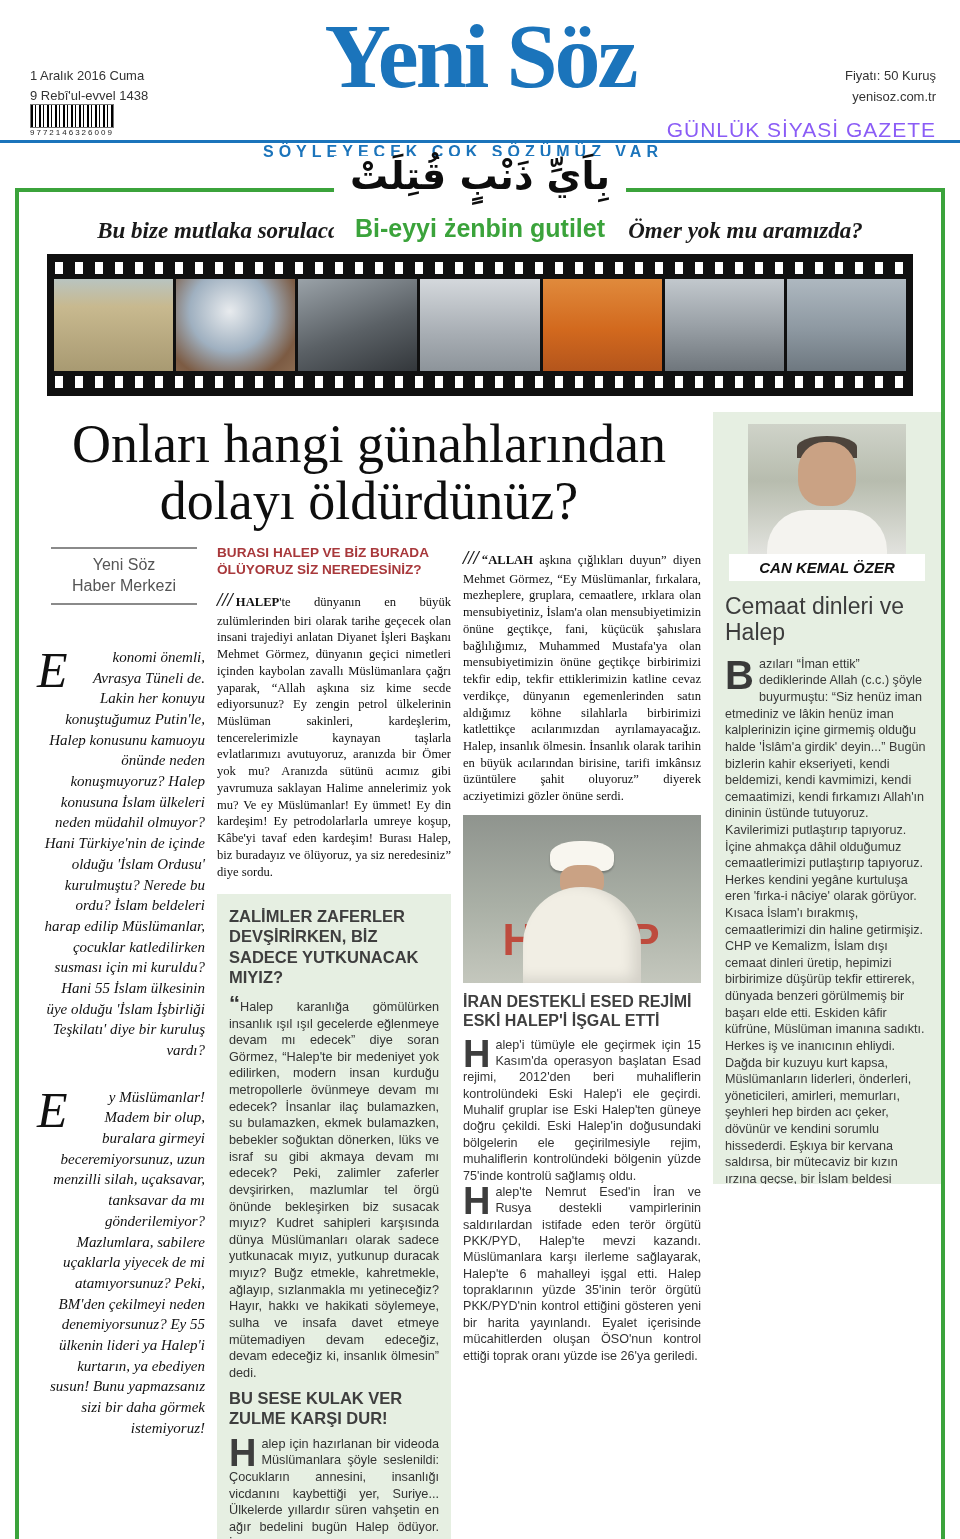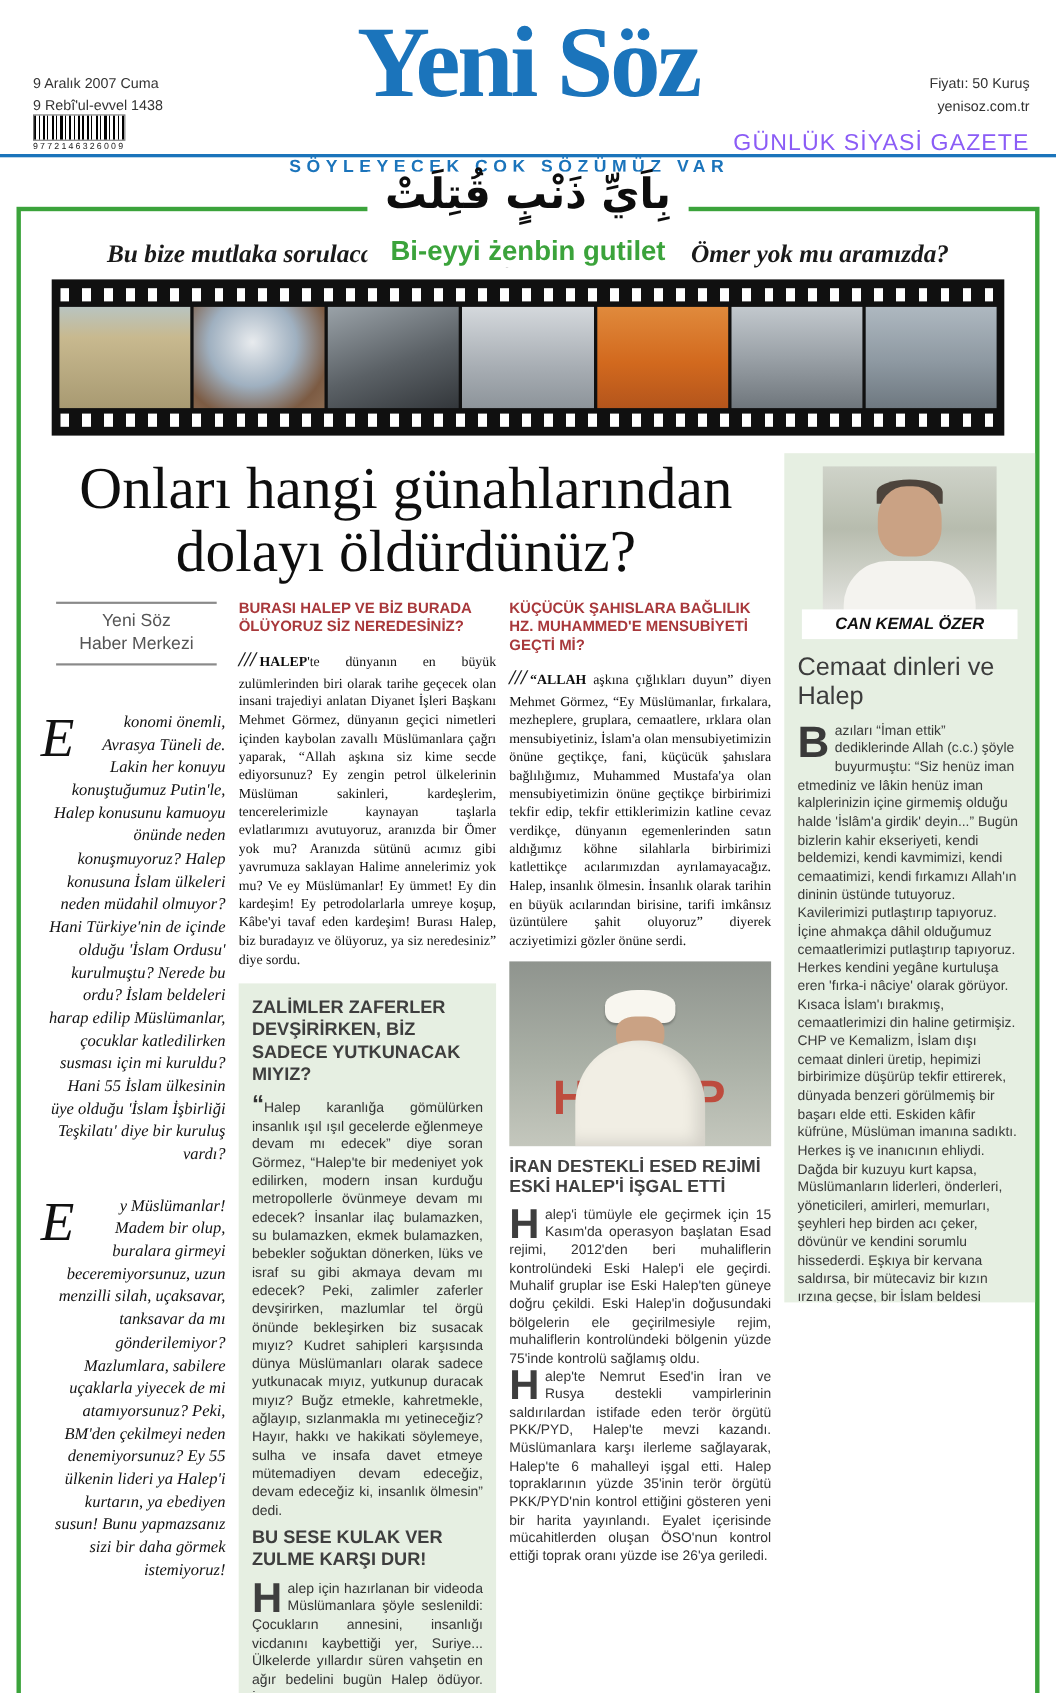--- a/index.html
+++ b/index.html
@@ -77,21 +77,21 @@
   .ck-body { font-size:12.6px; line-height:1.32; color:#3a3a3a; text-align:left; }
   .dc-b { float:left; font-size:40px; line-height:0.76; font-weight:bold; color:#3a3a3a; padding:4px 5px 0 0; }
 </style>
 </head>
 <body>
 
 <div class="page">
 
   <div class="header">
     <div class="dateblock">
-      <div>9 Aralık 2007 Cuma</div>
+      <div>1 Aralık 2016 Cuma</div>
       <div>9 Rebî'ul-evvel 1438</div>
     </div>
     <div class="barcode">
       <div class="bars"></div>
       <div class="digits">9772146326009</div>
     </div>
     <div class="masthead">Yeni Söz</div>
     <div class="tagline">SÖYLEYECEK ÇOK SÖZÜMÜZ VAR</div>
     <div class="priceblock">
       <div>Fiyatı: 50 Kuruş</div>
@@ -144,21 +144,20 @@
 
             <div class="gtint">
               <div class="gt-h">ZALİMLER ZAFERLER DEVŞİRİRKEN, BİZ SADECE YUTKUNACAK MIYIZ?</div>
               <p class="gt-p"><span class="bigq">“</span><span>Halep karanlığa gömülürken insanlık ışıl ışıl gecelerde eğlenmeye devam mı edecek” diye soran Görmez, “Halep'te bir medeniyet yok edilirken, modern insan kurduğu metropollerle övünmeye devam mı edecek? İnsanlar ilaç bulamazken, su bulamazken, ekmek bulamazken, bebekler soğuktan dönerken, lüks ve israf su gibi akmaya devam mı edecek? Peki, zalimler zaferler devşirirken, mazlumlar tel örgü önünde bekleşirken biz susacak mıyız? Kudret sahipleri karşısında dünya Müslümanları olarak sadece yutkunacak mıyız, yutkunup duracak mıyız? Buğz etmekle, kahretmekle, ağlayıp, sızlanmakla mı yetineceğiz? Hayır, hakkı ve hakikati söylemeye, sulha ve insafa davet etmeye mütemadiyen devam edeceğiz, devam edeceğiz ki, insanlık ölmesin” dedi.</span></p>
               <div class="gt-h">BU SESE KULAK VER ZULME KARŞI DUR!</div>
               <p class="gt-p"><span class="dc-s">H</span><span>alep için hazırlanan bir videoda Müslümanlara şöyle seslenildi: Çocukların annesini, insanlığı vicdanını kaybettiği yer, Suriye... Ülkelerde yıllardır süren vahşetin en ağır bedelini bugün Halep ödüyor. İslam medeniyetinin kadim bir şehri yok edilirken dünya seyrediyor. Zulmün kol gezdiği Halep'te ekmek, su, ilaç, hastane kalmadı. Halep'te çocuklar sığınacak sıcak bir yuva bulamazken, artık mezarlıklarda yer kalmadı. Bütün dünyanın gözü önünde yaşanan bu insanlık dramına kayıtsız kalma. Bu sese kulak ver zulme karşı dur! Halep'te insanlık ölmesin!</span></p>
             </div>
           </div>
 
           <div class="col-c">
-            <div class="red-sub">KÜÇÜCÜK ŞAHISLARA BAĞLILIK HZ. MUHAMMED'E MENSUBİYETİ GEÇTİ Mİ?</div>
             <p class="serif-body" style="margin:0;"><span class="slashes">///</span><span style="font-weight:bold;">“ALLAH</span><span> aşkına çığlıkları duyun” diyen Mehmet Görmez, “Ey Müslümanlar, fırkalara, mezheplere, gruplara, cemaatlere, ırklara olan mensubiyetiniz, İslam'a olan mensubiyetimizin önüne geçtikçe, fani, küçücük şahıslara bağlılığımız, Muhammed Mustafa'ya olan mensubiyetimizin önüne geçtikçe birbirimizi tekfir edip, tekfir ettiklerimizin katline cevaz verdikçe, dünyanın egemenlerinden satın aldığımız köhne silahlarla birbirimizi katlettikçe acılarımızdan ayrılamayacağız. Halep, insanlık ölmesin. İnsanlık olarak tarihin en büyük acılarından birisine, tarifi imkânsız üzüntülere şahit oluyoruz” diyerek acziyetimizi gözler önüne serdi.</span></p>
 
             <div class="photo-gormez">
               <div class="halep-bg">HALEP</div>
               <div class="fig-hat"></div>
               <div class="fig-face"></div>
               <div class="fig-body"></div>
             </div>
 
             <div class="sec-h">İRAN DESTEKLİ ESED REJİMİ ESKİ HALEP'İ İŞGAL ETTİ</div>

